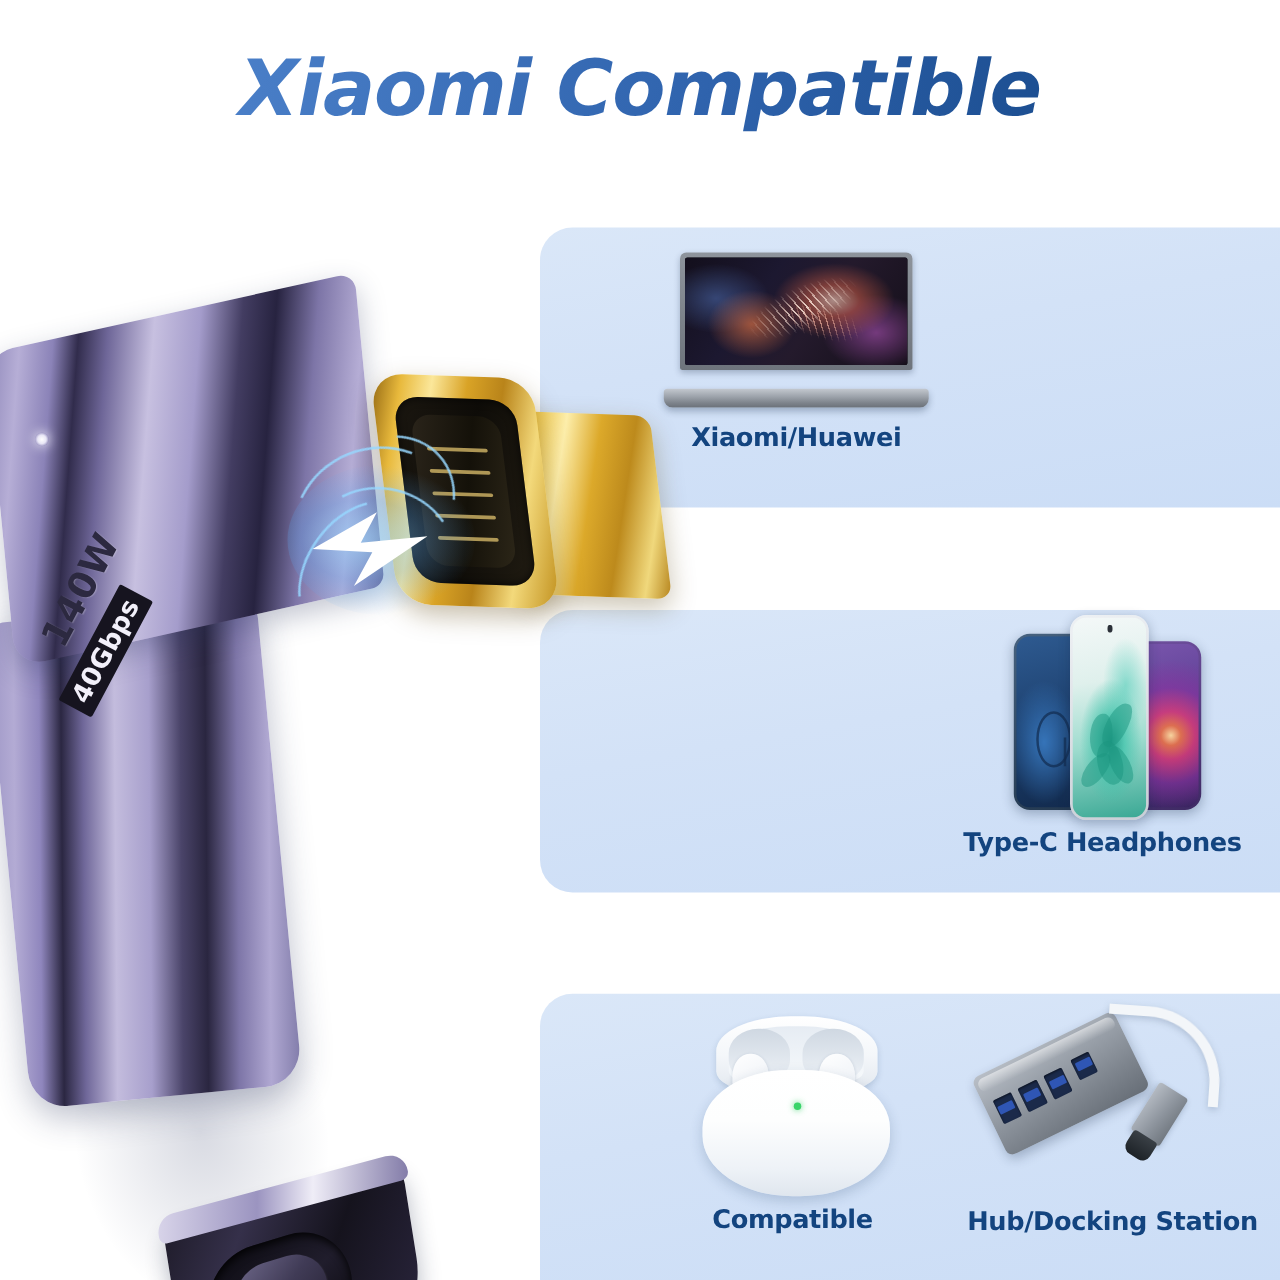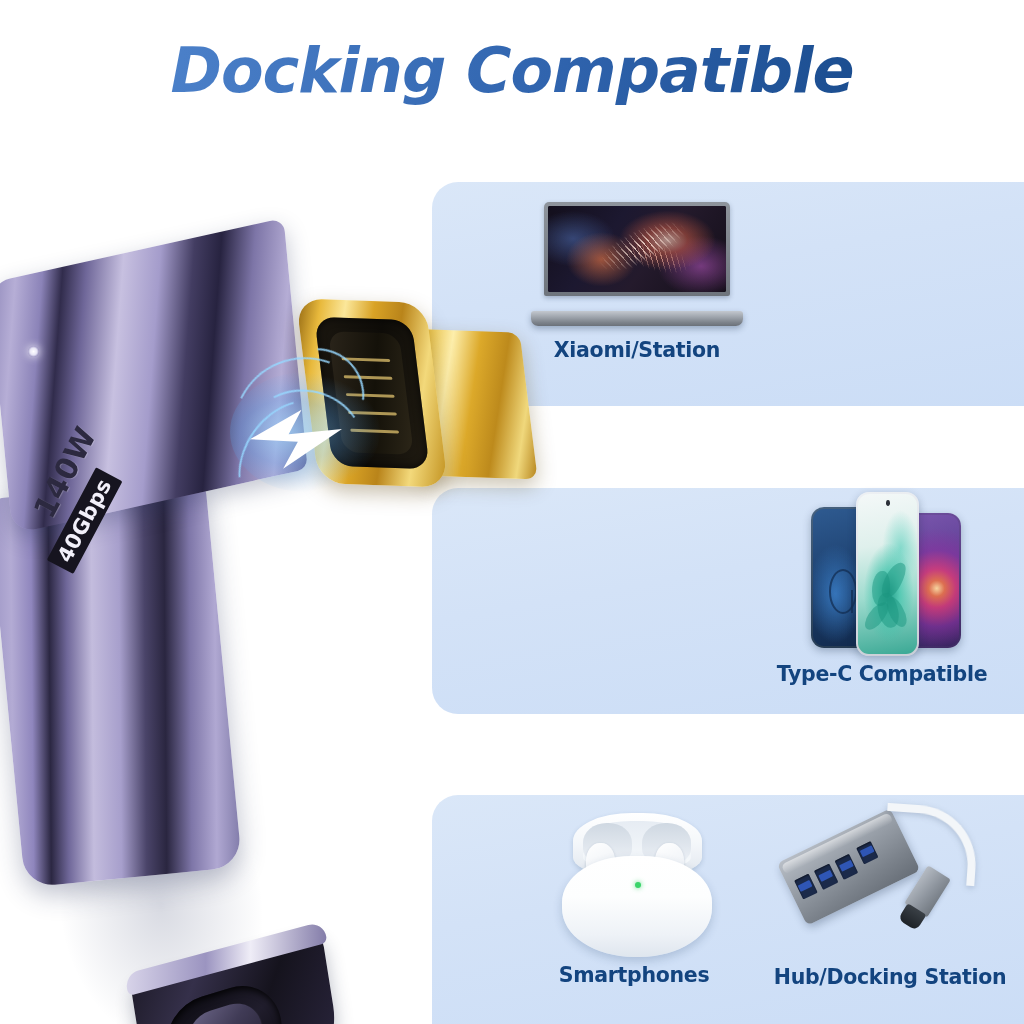--- a/index.html
+++ b/index.html
@@ -245,37 +245,37 @@
      border-color:rgba(150,215,255,.85) transparent transparent transparent;
      filter:blur(.4px);}
   .glow{position:absolute;left:2px;top:44px;width:150px;height:120px;border-radius:50%;
      background:radial-gradient(ellipse at 40% 50%,rgba(150,215,255,.62) 0%,rgba(90,170,245,.3) 38%,rgba(70,150,240,0) 72%);}
 </style>
 </head>
 <body>
 
 <div id="stage">
 
-  <div id="title">Docking Compatible</div>
+  <div id="title">Xiaomi Compatible</div>
 
   <div class="band" id="band1">
 
     <div class="cell" style="left:100px;top:20px;width:210px;height:136px;">
       <div class="lap" style="left:12px;top:0;width:186px;height:124px;">
         <div class="lid">
             <div class="scr">
           <div class="wall-xm">
                 <div class="rib"></div>
                 <div class="rib2"></div>
               </div>
         </div>
           </div>
         <div class="base"></div>
       </div>
-      <div class="cap" style="top:136px;">Xiaomi/Station</div>
+      <div class="cap" style="top:136px;">Xiaomi/Huawei</div>
     </div>
 
   </div>
 
   <div class="band" id="band2">
 
 
     <div class="cell" style="left:325px;top:4px;width:250px;height:164px;">
       <div id="phones" style="left:54px;top:0;width:150px;height:164px;">
         <div class="ph" id="ph-left">
@@ -290,21 +290,21 @@
             <div class="ph-scr">
           <div class="cam"></div>
           <div class="petal" style="left:24%;top:48%;width:30%;height:22%;"></div>
           <div class="petal" style="left:46%;top:42%;width:28%;height:24%;transform:rotate(24deg);"></div>
           <div class="petal" style="left:34%;top:62%;width:34%;height:22%;transform:rotate(-18deg);"></div>
           <div class="petal" style="left:18%;top:66%;width:26%;height:20%;transform:rotate(34deg);"></div>
           <div class="petal" style="left:52%;top:64%;width:26%;height:20%;transform:rotate(-30deg);"></div>
         </div>
           </div>
       </div>
-      <div class="cap" style="top:170px;">Type-C Compatible</div>
+      <div class="cap" style="top:170px;">Type-C Headphones</div>
     </div>
   </div>
 
   <div class="band" id="band3">
 
     <div class="cell" style="left:102px;top:18px;width:200px;height:150px;">
       <div id="buds" style="left:28px;top:0;width:150px;height:144px;">
         <div class="bud-lid">
           <div class="bud-lid-in"></div>
           <div class="bud-cav" style="left:8%;"></div>
@@ -314,21 +314,21 @@
             <div class="stem"></div>
             <div class="band"></div>
           </div>
         <div class="bud" style="left:62%;">
             <div class="stem"></div>
             <div class="band"></div>
           </div>
         <div class="bud-body"></div>
         <div class="led"></div>
       </div>
-      <div class="cap" style="top:150px;">Smartphones</div>
+      <div class="cap" style="top:150px;">Compatible</div>
     </div>
 
     <div class="cell" style="left:320px;top:14px;width:276px;height:154px;">
       <div id="hub" style="left:36px;top:0;width:210px;height:150px;">
         <div class="hub-body">
           <div class="port" style="left:6%;top:34%;"></div>
           <div class="port" style="left:24%;top:34%;"></div>
           <div class="port" style="left:42%;top:34%;"></div>
           <div class="port" style="left:62%;top:30%;height:26%;"></div>
         </div>

